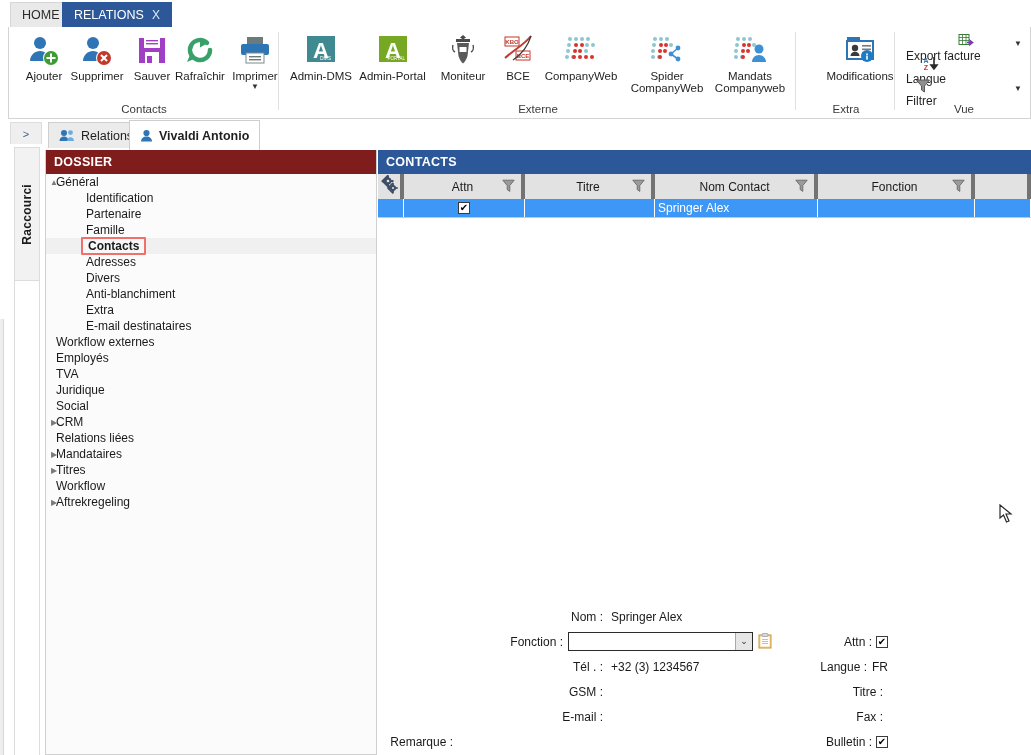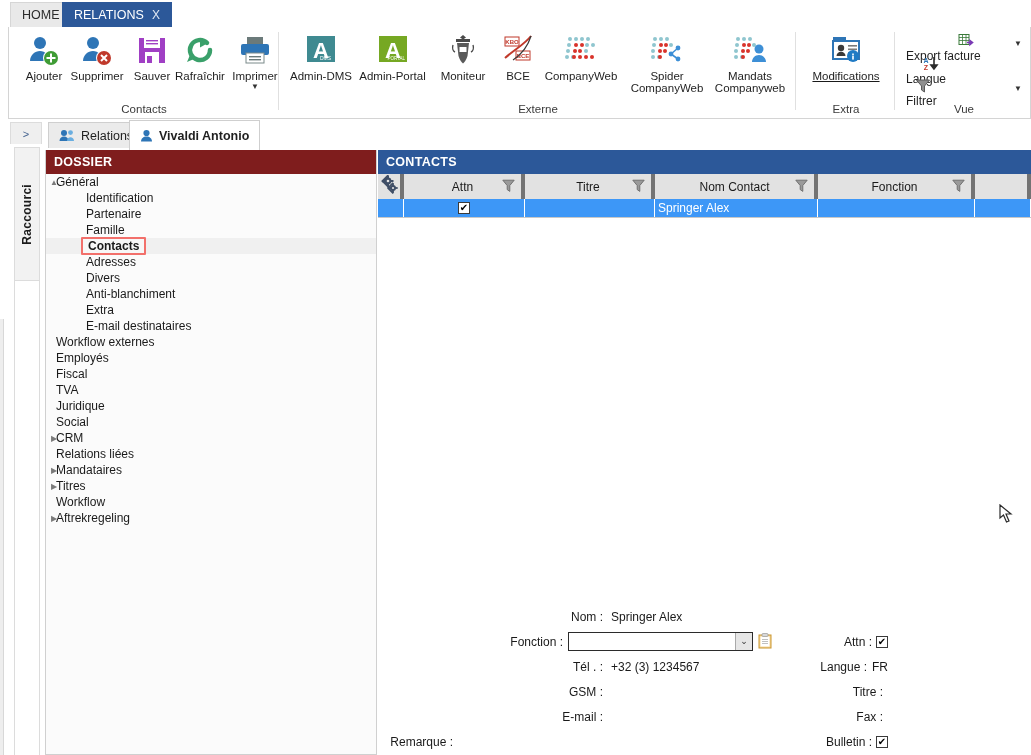--- a/index.html
+++ b/index.html
@@ -406,21 +406,21 @@
         </div>
         <div class="lbl">Mandats</div>
         <div class="lbl2">Companyweb</div>
       </div>
 
       <div class="glabel" style="left:0; width:516px;">Externe</div>
       <div class="sep"></div>
     </div>
 
     <div class="rgroup" style="left:788px; width:98px;">
-      <div class="bigbtn" style="left:10px; width:78px;text-decoration:underline;">
+      <div class="bigbtn" style="left:24px; width:78px;">
         <div class="ico">
           <svg width="36" height="32" viewBox="0 0 36 32">
             <rect x="5" y="3" width="13" height="4" fill="#2e75b6"></rect>
             <rect x="5" y="7" width="26" height="18" fill="#ffffff" stroke="#2e75b6" stroke-width="2"></rect>
             <circle cx="13" cy="14" r="3.2" fill="#3a3a3a"></circle>
             <path d="M8.5 22c0-2.6 2-4.2 4.5-4.2s4.5 1.6 4.5 4.2z" fill="#3a3a3a"></path>
             <rect x="20" y="11" width="9" height="1.6" fill="#7a7a7a"></rect>
             <rect x="20" y="14.5" width="9" height="1.6" fill="#7a7a7a"></rect>
             <rect x="20" y="18" width="9" height="1.6" fill="#7a7a7a"></rect>
             <circle cx="25" cy="22" r="6" fill="#1f7ac4"></circle>
@@ -541,23 +541,20 @@
           <span class="tlbl">Extra</span>
         </div>
         <div class="tnode" style="top: 0px; height: 16px; padding-left: 40px;">
           <span class="tlbl">E-mail destinataires</span>
         </div>
         <div class="tnode" style="top: 0px; height: 16px; padding-left: 10px;">
           <span class="tlbl">Workflow externes</span>
         </div>
         <div class="tnode" style="top: 0px; height: 16px; padding-left: 10px;">
           <span class="tlbl">Employés</span>
-        </div>
-        <div class="tnode" style="top: 0px; height: 16px; padding-left: 10px;">
-          <span class="tlbl">Fiscal</span>
         </div>
         <div class="tnode" style="top: 0px; height: 16px; padding-left: 10px;">
           <span class="tlbl">TVA</span>
         </div>
         <div class="tnode" style="top: 0px; height: 16px; padding-left: 10px;">
           <span class="tlbl">Juridique</span>
         </div>
         <div class="tnode" style="top: 0px; height: 16px; padding-left: 10px;">
           <span class="tlbl">Social</span>
         </div>

